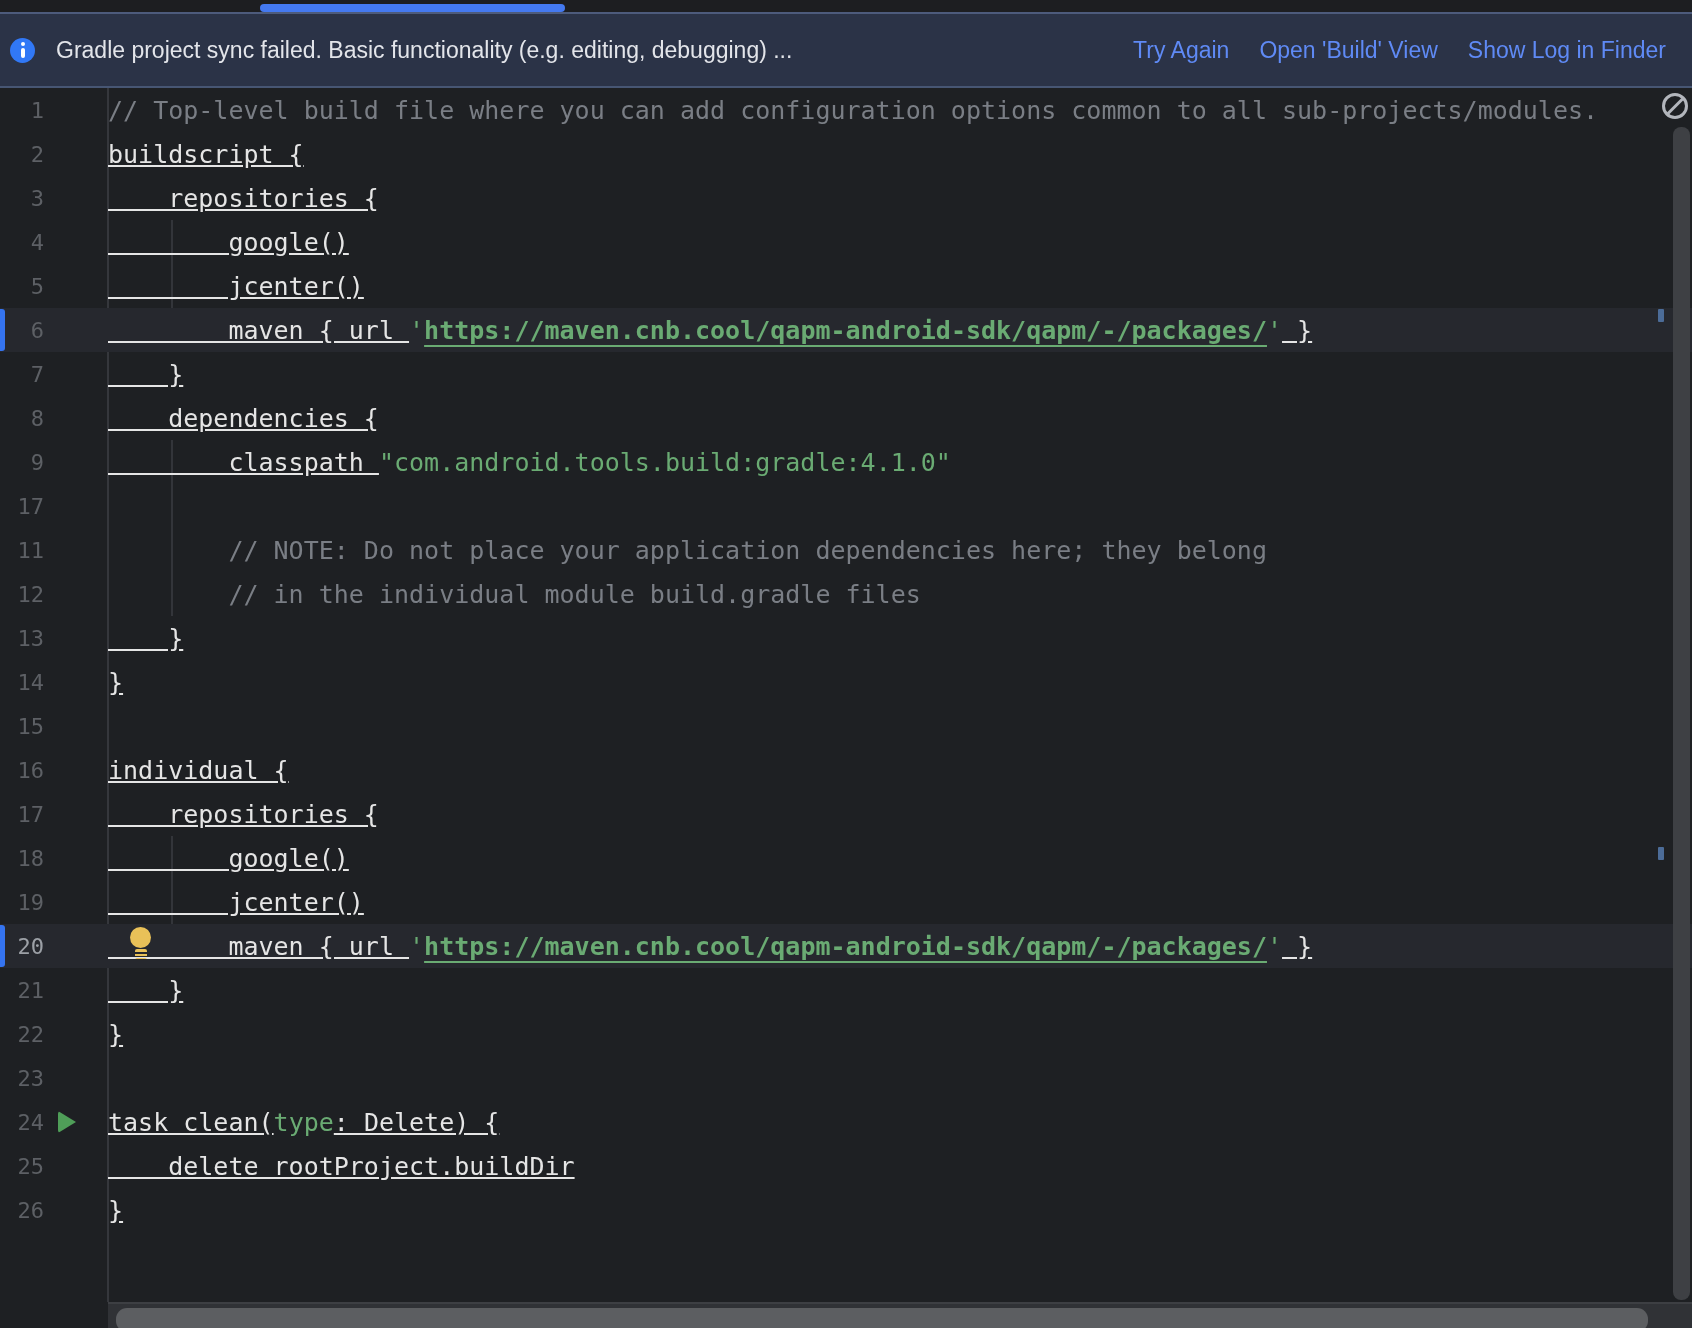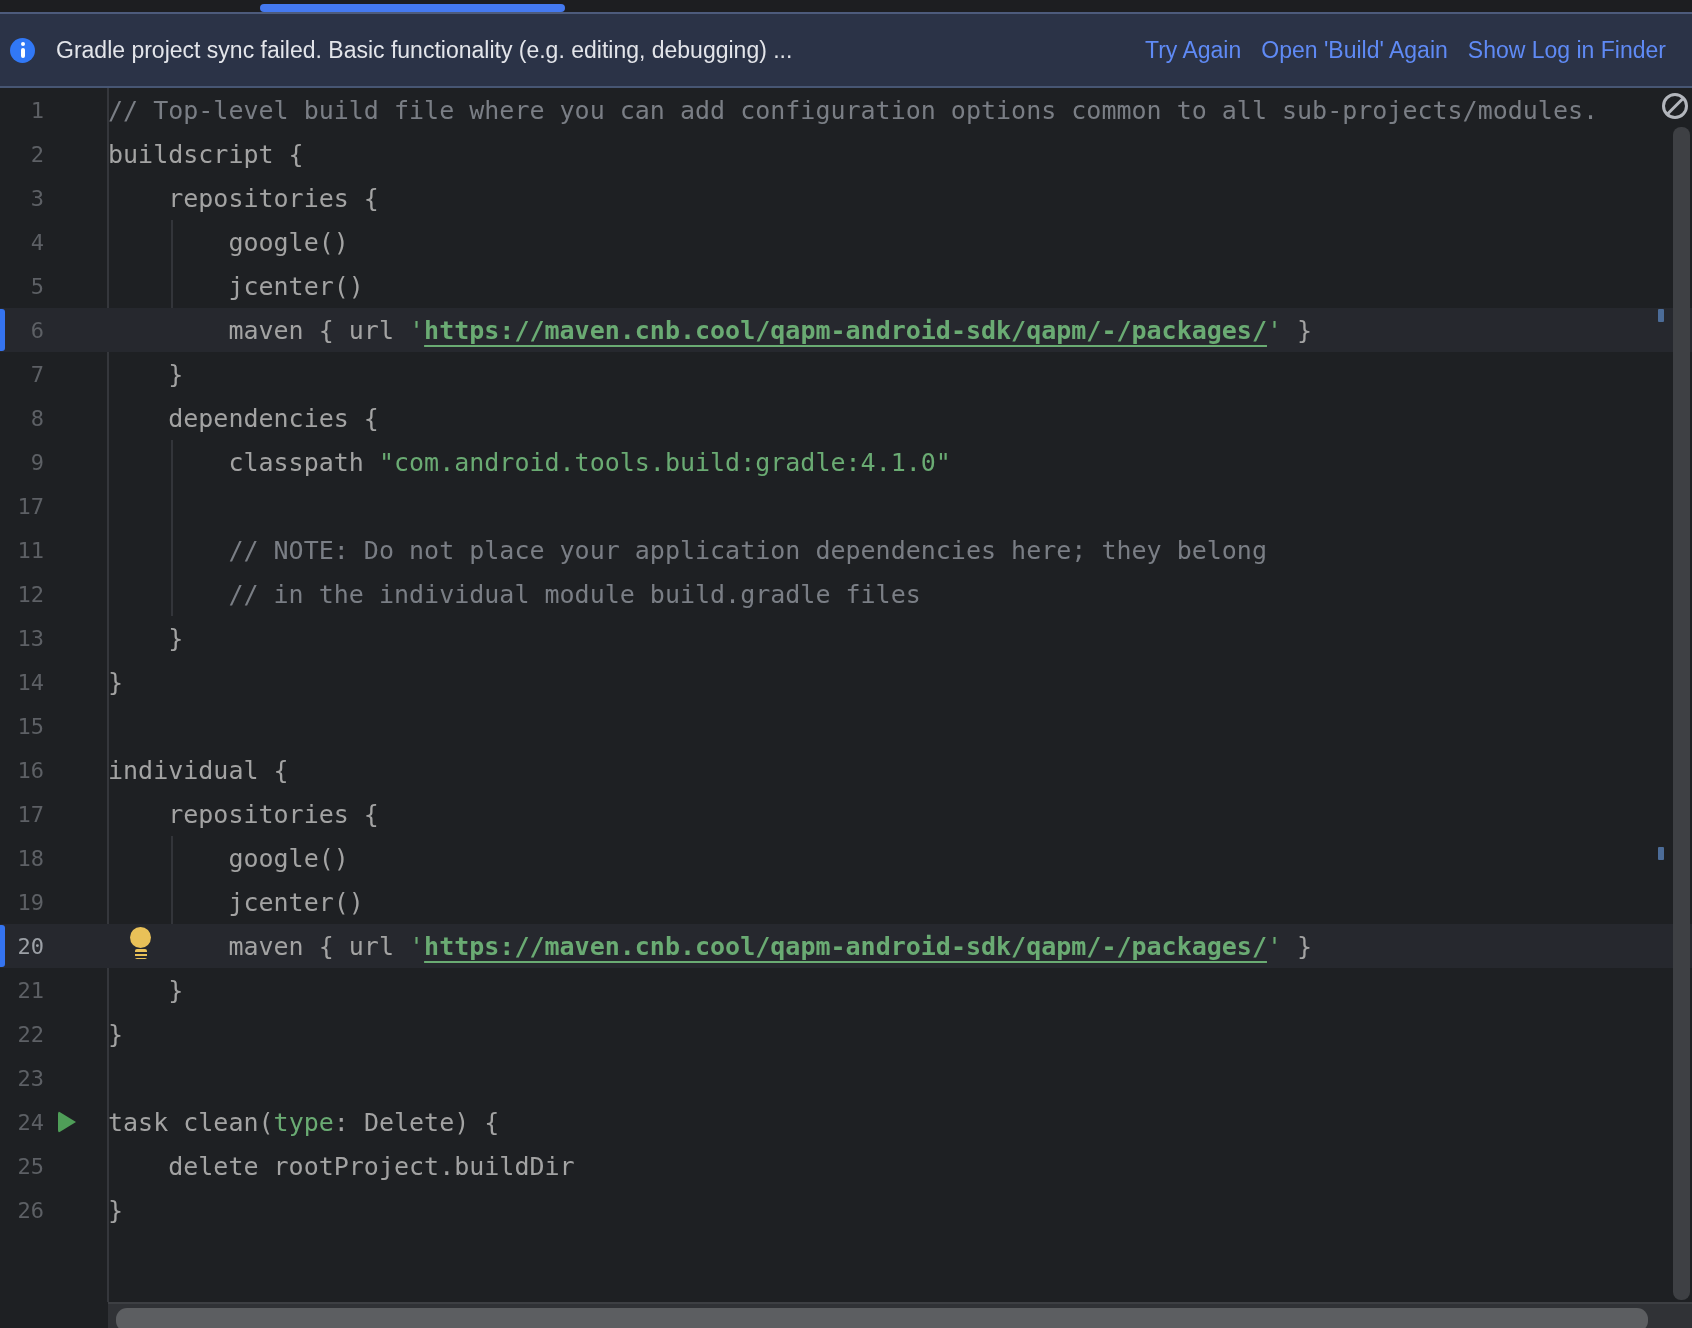--- a/index.html
+++ b/index.html
@@ -15,21 +15,21 @@
   .banner { position:absolute; top:12px; left:0; right:0; height:76px;
             background:#2b3347; border-top:2px solid #4d5b7c; border-bottom:2px solid #475673;
             display:flex; align-items:center; padding:0 26px 0 10px; }
   .info-icon { width:25px; height:25px; flex:0 0 25px; border-radius:50%; background:#3178f6; position:relative; }
   .info-icon::before { content:''; position:absolute; top:4.5px; left:10.5px; width:4px; height:4px;
                        border-radius:50%; background:#fff; }
   .info-icon::after  { content:''; position:absolute; top:10.5px; left:10.5px; width:4px; height:9.5px;
                        border-radius:2px; background:#fff; }
   .banner-msg { margin-left:21px; font-size:23px; color:#e3e5ea; flex:1;
                 white-space:nowrap; overflow:hidden; }
-  .banner-actions { display:flex; gap:20px; }
+  .banner-actions { display:flex; gap:30px; }
   .banner-link { color:#5f8af5; font-size:23px; white-space:nowrap; cursor:pointer; text-decoration:none; }
 
   
   .editor { position:absolute; top:88px; left:0; right:0; bottom:26px;
             background:#1e2023; overflow:hidden;
             font-family:"DejaVu Sans Mono", monospace; }
   .gutter-sep { position:absolute; left:107px; top:0; bottom:0; width:1.5px; background:#35373c; z-index:0; }
   .guide { position:absolute; left:171px; width:1.5px; background:#33353a; z-index:0; }
   .guide-a { top:132px; height:132px; }
   .guide-b { top:352px; height:176px; }
@@ -41,21 +41,21 @@
                background:#3574f0; border-radius:0 3px 3px 0; }
   .gut { flex:0 0 108px; width:108px; height:100%; position:relative; }
   .lnum { position:absolute; right:64px; top:50%; transform:translateY(-50%);
           font-size:22px; color:#5d6065; }
   .lnum.on { color:#9ca0a6; }
   .run { position:absolute; left:58px; top:11px; width:0; height:0;
          border-left:18px solid #4f9e58; border-top:11px solid transparent;
          border-bottom:11px solid transparent; border-radius:3px; cursor:pointer; }
   .code { position:relative; flex:1; height:100%; display:flex; align-items:center;
           white-space:pre; font-size:25px; color:#bec0c6; padding-left:0; overflow:hidden; }
-  .t-plain   { color:#a3a3a3; }
+  .t-plain   { color:#e5e5e5;text-decoration:underline; }
   .t-comment { color:#7a7e85; }
   .t-string  { color:#6aab73; }
   .t-url     { color:#6aab73; text-decoration:underline; text-underline-offset:6px;
                text-decoration-thickness:1.5px; cursor:pointer;font-weight:bold; }
   .bulb { position:absolute; left:22px; top:3px; width:21px; height:33px; cursor:pointer; }
   .bulb::before { content:''; position:absolute; top:0; left:0; width:21px; height:21px;
                   border-radius:50%; background:#e9c158; }
   .bulb::after  { content:''; position:absolute; left:4.5px; top:21.5px; width:12px; height:10px;
                   border-radius:2px;
                   background:repeating-linear-gradient(to bottom,#e9c158 0 2.5px, transparent 2.5px 4.7px); }
@@ -81,21 +81,21 @@
 
 <div class="top-strip">
   <div class="tab-indicator"></div>
 </div>
 
 <div class="banner">
   <div class="info-icon"></div>
   <div class="banner-msg">Gradle project sync failed. Basic functionality (e.g. editing, debugging) ...</div>
   <div class="banner-actions">
     <a class="banner-link">Try Again</a>
-    <a class="banner-link">Open 'Build' Again</a>
+    <a class="banner-link">Open 'Build' View</a>
     <a class="banner-link">Show Log in Finder</a>
   </div>
 </div>
 
 <div class="editor">
   <div class="gutter-sep"></div>
   <div class="guide guide-a"></div>
   <div class="guide guide-b"></div>
   <div class="guide guide-c"></div>
 

